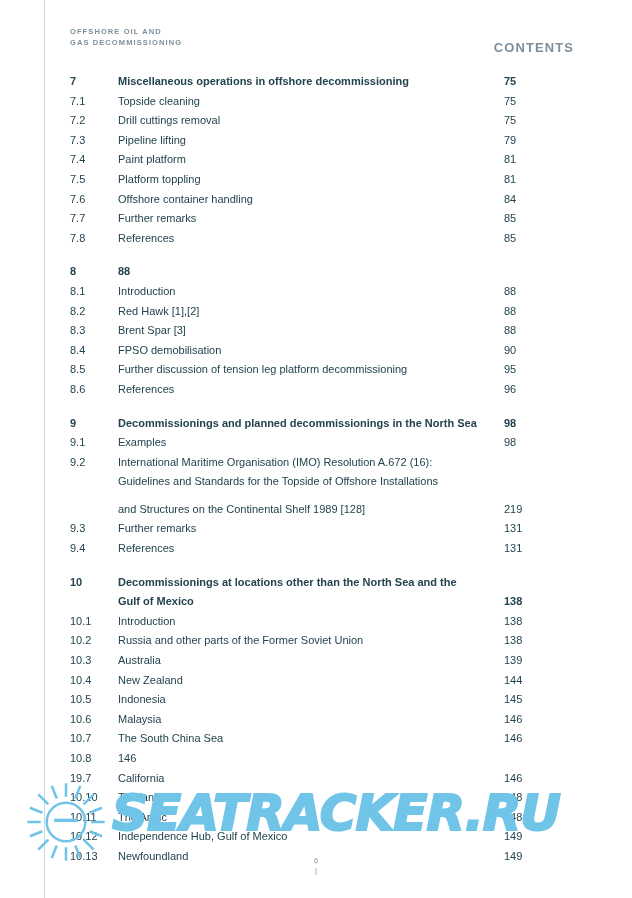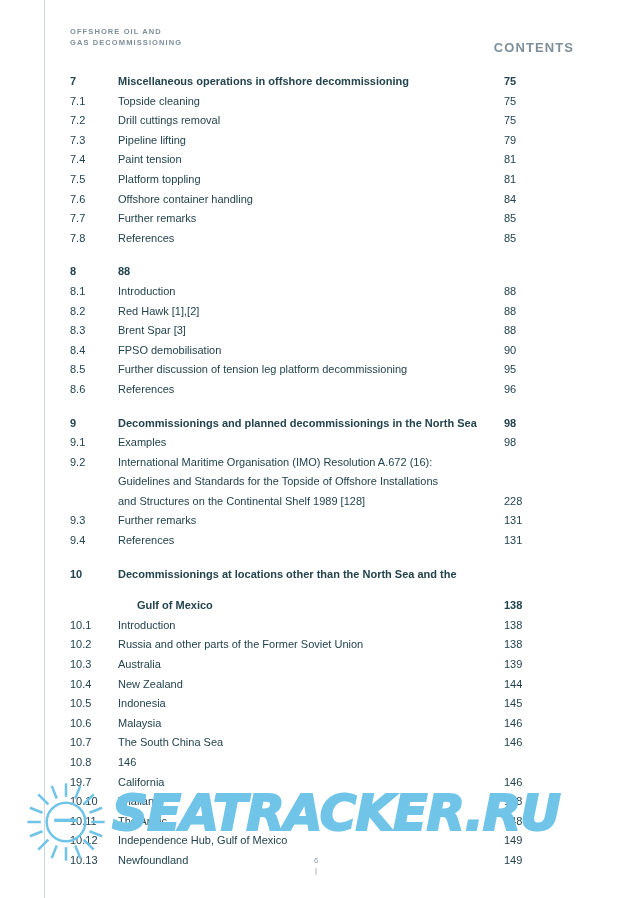--- a/index.html
+++ b/index.html
@@ -172,21 +172,21 @@
         <div class="label">Drill cuttings removal</div>
         <div class="page-no">75</div>
       </div>
       <div class="row">
         <div class="num">7.3</div>
         <div class="label">Pipeline lifting</div>
         <div class="page-no">79</div>
       </div>
       <div class="row">
         <div class="num">7.4</div>
-        <div class="label">Paint tension</div>
+        <div class="label">Paint platform</div>
         <div class="page-no">81</div>
       </div>
       <div class="row">
         <div class="num">7.5</div>
         <div class="label">Platform toppling</div>
         <div class="page-no">81</div>
       </div>
       <div class="row">
         <div class="num">7.6</div>
         <div class="label">Offshore container handling</div>
@@ -249,41 +249,41 @@
       <div class="row">
         <div class="num">9.2</div>
         <div class="label">International Maritime Organisation (IMO) Resolution A.672 (16):</div>
         <div class="page-no"></div>
       </div>
       <div class="row" style="margin-top: 0px;">
         <div class="num"></div>
         <div class="label">Guidelines and Standards for the Topside of Offshore Installations</div>
         <div class="page-no"></div>
       </div>
-      <div class="row" style="margin-top: 0px;">
+      <div class="row" style="margin-top: 8px;">
         <div class="num"></div>
         <div class="label">and Structures on the Continental Shelf 1989 [128]</div>
-        <div class="page-no">228</div>
+        <div class="page-no">219</div>
       </div>
       <div class="row">
         <div class="num">9.3</div>
         <div class="label">Further remarks</div>
         <div class="page-no">131</div>
       </div>
       <div class="row">
         <div class="num">9.4</div>
         <div class="label">References</div>
         <div class="page-no">131</div>
       </div>
       <div class="row group-head">
         <div class="num">10</div>
         <div class="label">Decommissionings at locations other than the North Sea and the</div>
         <div class="page-no"></div>
       </div>
-      <div class="row group-head" style="margin-top: 12px; gap: 19px;">
+      <div class="row group-head" style="margin-top: 0px;">
         <div class="num"></div>
         <div class="label">Gulf of Mexico</div>
         <div class="page-no">138</div>
       </div>
       <div class="row">
         <div class="num">10.1</div>
         <div class="label">Introduction</div>
         <div class="page-no">138</div>
       </div>
       <div class="row">

